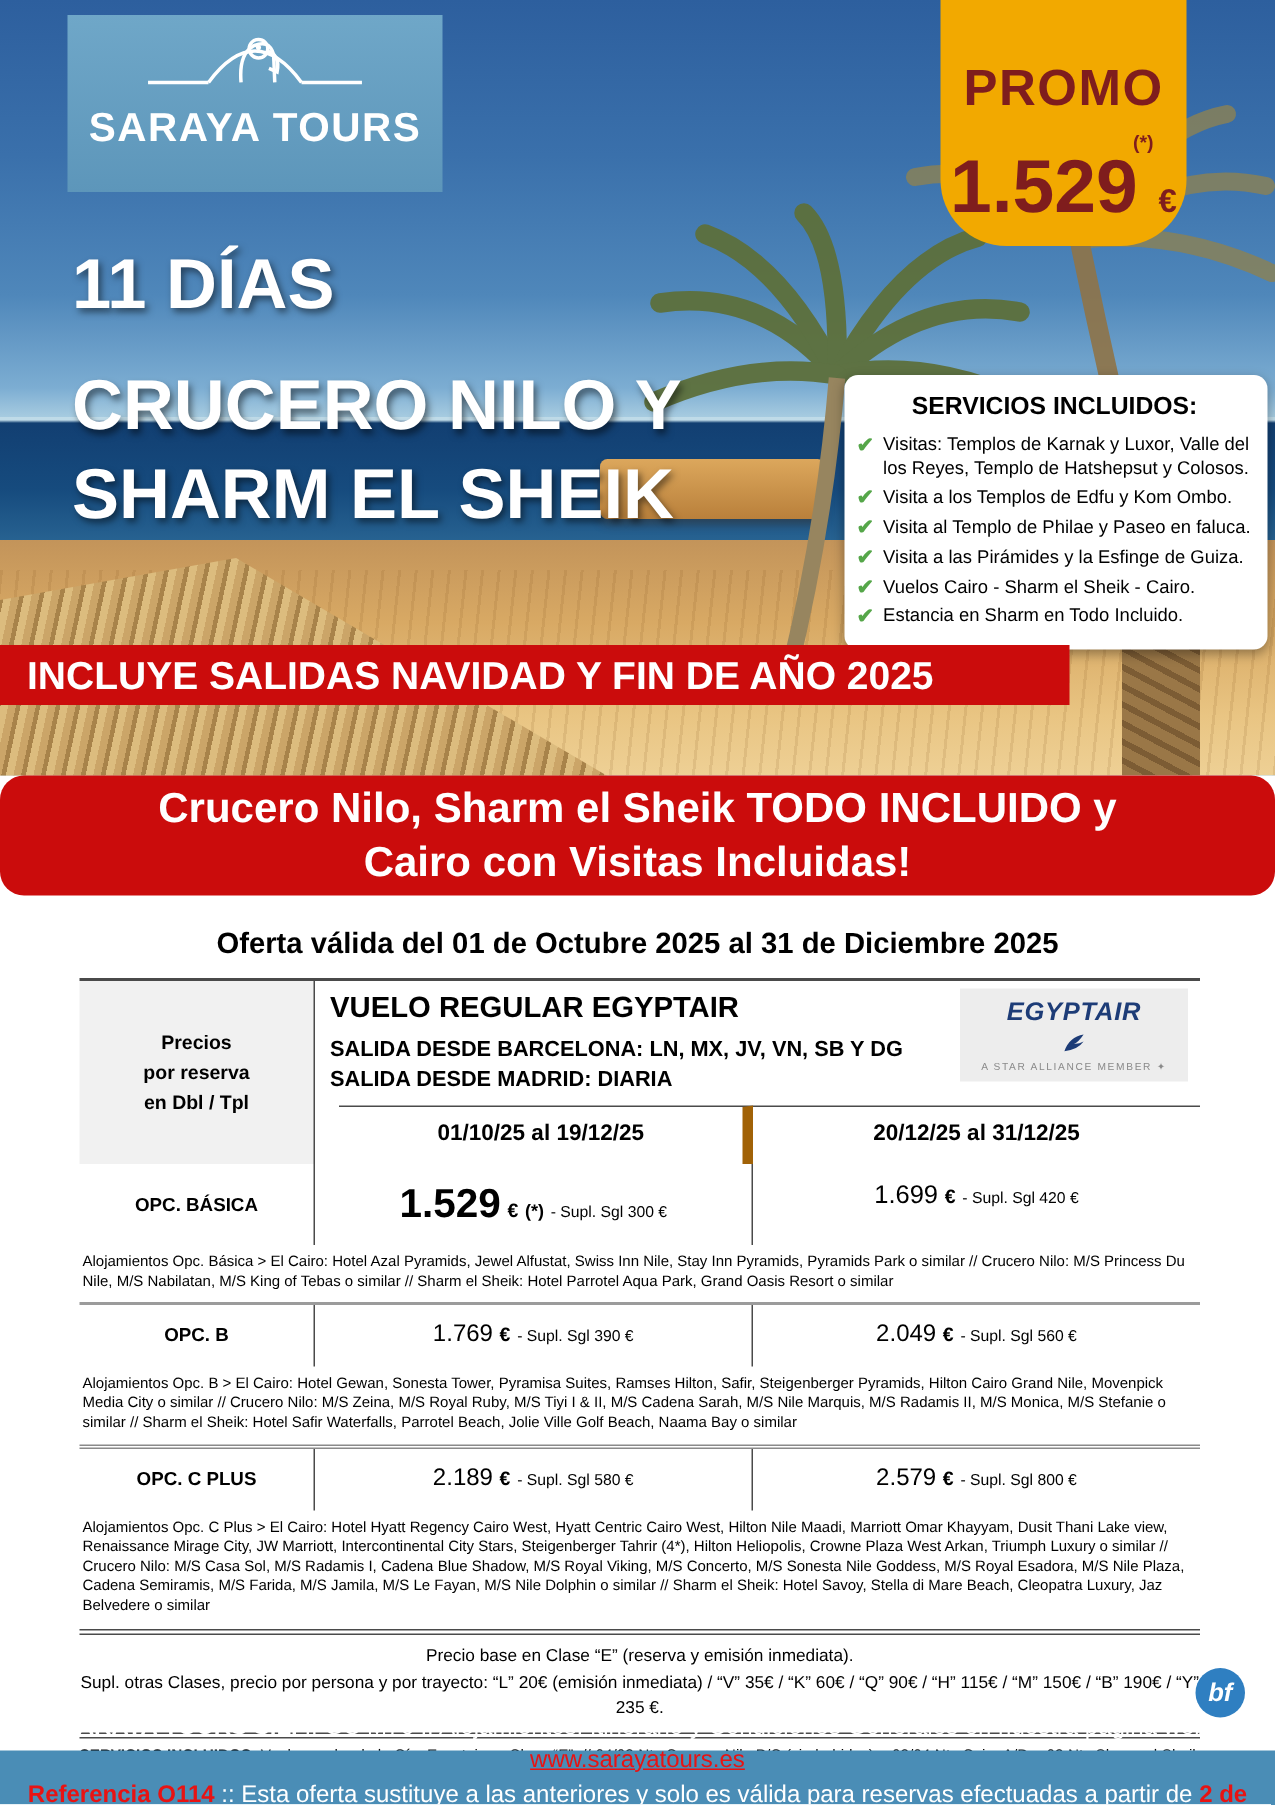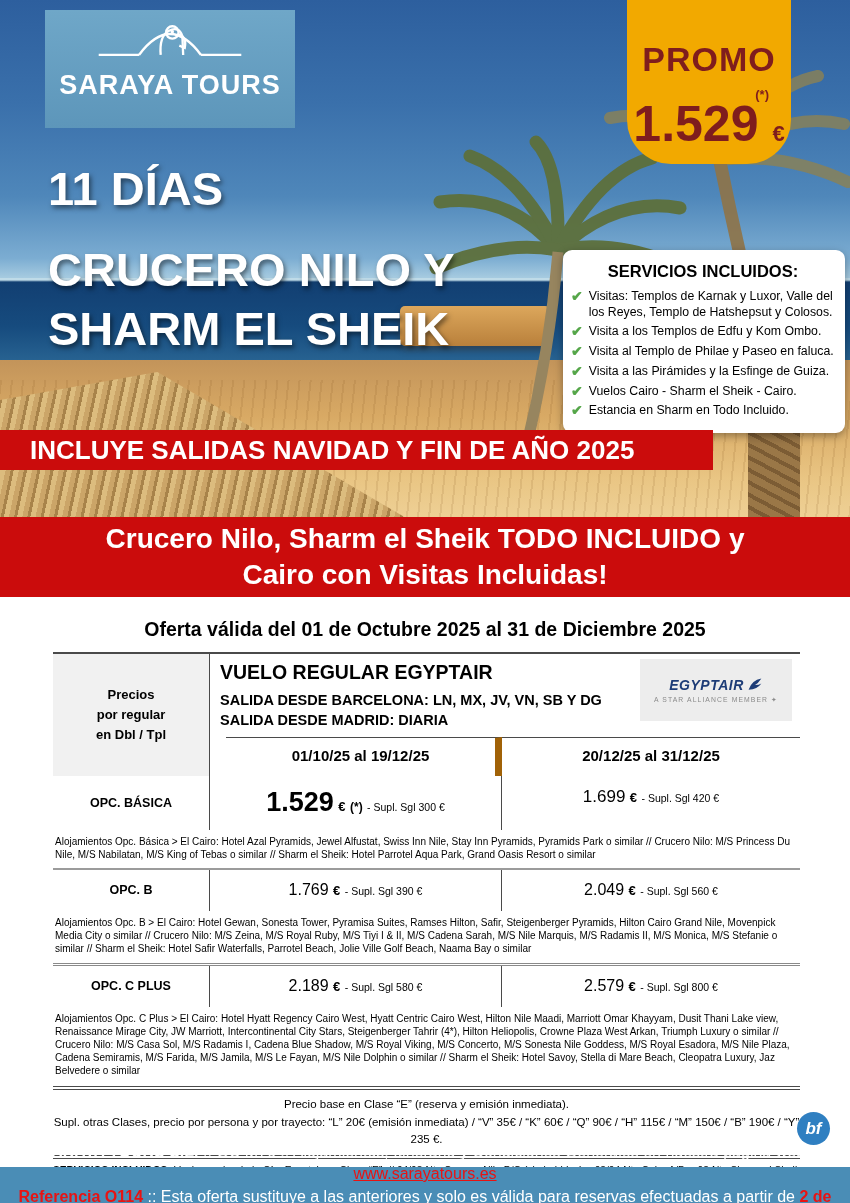--- a/index.html
+++ b/index.html
@@ -49,42 +49,42 @@
 
   
   .services{position:absolute;left:563px;top:250px;width:282px;box-sizing:border-box;
         background:#fff;border-radius:9px;box-shadow:0 3px 8px rgba(0,0,0,.35);padding:10px 10px 10px 8px;}
   .services-title{text-align:center;font-weight:bold;font-size:16.5px;margin:2px 0 8px;}
   .svc-item{display:flex;gap:6px;font-size:12.3px;line-height:1.28;margin:4px 0;}
   .svc-check{color:#55a649;font-weight:bold;font-size:14px;line-height:1.1;flex:0 0 auto;}
 
   
   .banner1{position:absolute;left:0;top:430px;width:713px;height:40px;background:#cb0c0c;
-        color:#fff;font-weight:bold;font-size:26px;line-height:40px;padding-left:30px;box-sizing:border-box;}
+        color:#fff;font-weight:bold;font-size:26px;line-height:40px;padding-left:18px;box-sizing:border-box;}
   .banner2{position:absolute;left:0;top:517px;width:850px;height:80px;background:#cb0c0c;color:#fff;
         font-weight:bold;font-size:28px;text-align:center;display:flex;flex-direction:column;
-        justify-content:center;gap:4px;line-height:1.15;}
+        justify-content:center;gap:4px;line-height:1.15;border-radius:16px;}
 
   
   .offer{position:absolute;left:0;top:618px;width:850px;text-align:center;
         font-weight:bold;font-size:19.5px;}
 
   
   .tbl{position:absolute;left:53px;top:652px;width:747px;}
   .tbl-top{display:grid;grid-template-columns:157px 292px 298px;border-top:2px solid #4a4a4a;}
   .cell-precios{grid-row:1/3;grid-column:1;background:#f1f1f1;border-right:1.5px solid #4a4a4a;
         display:flex;flex-direction:column;justify-content:center;text-align:center;
         font-weight:bold;font-size:13px;line-height:1.55;}
   .head-main{grid-column:2/4;grid-row:1;position:relative;padding:5px 8px 6px 10px;}
   .vrt{font-weight:bold;font-size:19.5px;text-align:left;margin:2px 150px 6px 0;}
   .salida{font-weight:bold;font-size:14.5px;line-height:1.4;}
   .egypt-box{position:absolute;right:8px;top:5px;width:152px;height:62px;background:#ededed;
         display:flex;flex-direction:column;align-items:center;justify-content:center;gap:3px;}
-  .egypt-name{font-style:italic;font-weight:bold;font-size:14px;color:#1d3c77;letter-spacing:.5px;
-        display:flex;align-items:center;gap:3px;}
+  .egypt-name{font-style:italic;font-weight:bold;font-size:17px;color:#1d3c77;letter-spacing:.5px;
+        display:flex;align-items:center;gap:3px;flex-direction:column;}
   .egypt-member{font-size:6.8px;letter-spacing:1.1px;color:#8a8a8a;}
   .date-cell{text-align:center;font-weight:bold;font-size:15px;padding:9px 0 12px;border-top:1.5px solid #4a4a4a;}
   .d1{grid-column:2;grid-row:2;border-right:7px solid #a16207;margin-left:16px;}
   .d2{grid-column:3;grid-row:2;}
   .prow{display:grid;grid-template-columns:157px 292px 298px;}
   .opt{display:flex;align-items:center;justify-content:center;font-weight:bold;font-size:12.5px;
         border-right:1px solid #4a4a4a;}
   .pc{text-align:center;padding:11px 0 12px;}
   .pc1{border-right:1px solid #4a4a4a;}
   .price-big{font-size:27px;font-weight:bold;}
@@ -218,21 +218,21 @@
     <div>Crucero Nilo, Sharm el Sheik TODO INCLUIDO y</div>
     <div>Cairo con Visitas Incluidas!</div>
   </div>
 
   <div class="offer">Oferta válida del 01 de Octubre 2025 al 31 de Diciembre 2025</div>
 
   <div class="tbl">
     <div class="tbl-top">
       <div class="cell-precios">
         <div>Precios</div>
-        <div>por regular</div>
+        <div>por reserva</div>
         <div>en Dbl / Tpl</div>
       </div>
       <div class="head-main">
         <div class="vrt">VUELO REGULAR EGYPTAIR</div>
         <div class="salida">SALIDA DESDE BARCELONA: LN, MX, JV, VN, SB Y DG</div>
         <div class="salida">SALIDA DESDE MADRID: DIARIA</div>
         <div class="egypt-box">
           <div class="egypt-name">
             <span>EGYPTAIR</span>
             <svg width="16" height="16" viewBox="0 0 20 20">

